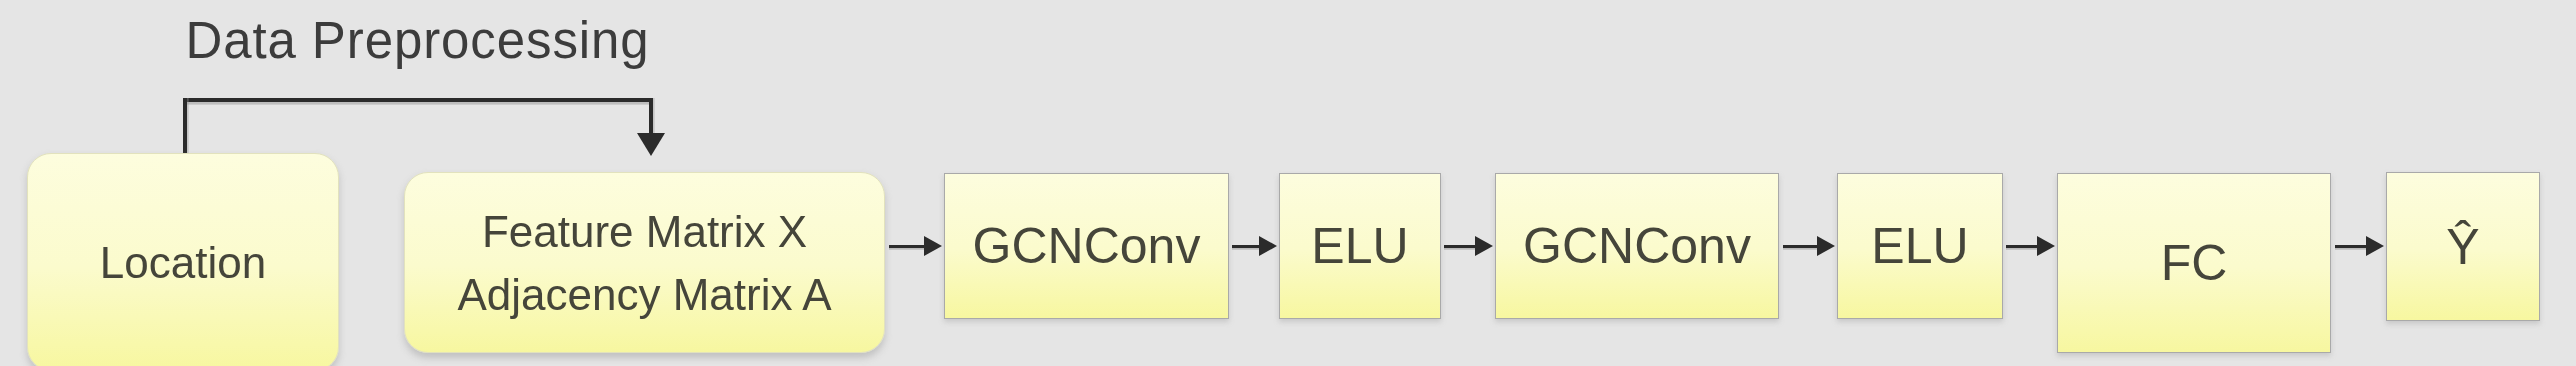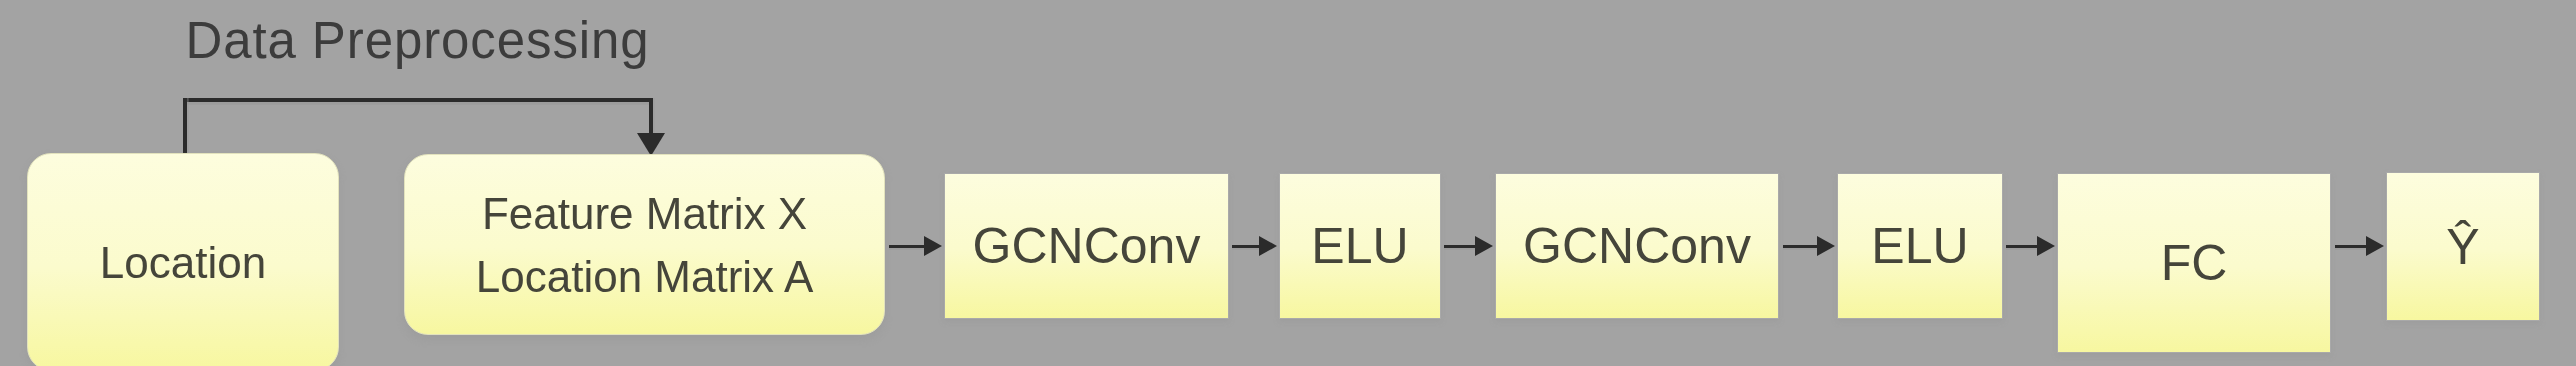--- a/index.html
+++ b/index.html
@@ -1,20 +1,20 @@
 <!DOCTYPE html>
 <html style="font-size:13.6px"><head>
 <meta charset="utf-8">
 <style>
   html, body { margin: 0; padding: 0; background: #ffffff; }
   .canvas {
     position: relative;
     width: 2576px;
     height: 366px;
-    background: #a3a3a3;
+    background: #e5e5e5;
     font-family: "Liberation Sans", sans-serif;
     overflow: hidden;
   }
 
   
   .diagram-title {
     position: absolute;
     left: 162px;
     top: 10.2px;
     width: 511px;
@@ -62,21 +62,21 @@
   }
   .node.rounded {
     border: 1.7px solid #e2e2bd;
     border-radius: 24px;
     box-shadow: 0 4.3px 7.7px rgba(150,150,150,0.45);
     font-size: 44px;
     line-height: 63px;
   }
 
   #node-location  { left: 27px;   top: 153px; width: 312px; height: 218px; }
-  #node-feature   { left: 404px;  top: 154px; width: 481px; height: 181px; align-items: center; }
+  #node-feature   { left: 404px;  top: 172px; width: 481px; height: 181px; align-items: center; }
   #node-gcnconv1  { left: 944px; top: 173px; width: 285px; height: 146px; }
   #node-elu1      { left: 1279px; top: 173px; width: 162px; height: 146px; }
   #node-gcnconv2  { left: 1495px; top: 173px; width: 284px; height: 146px; }
   #node-elu2      { left: 1837px; top: 173px; width: 166px; height: 146px; }
   #node-fc        { left: 2057px; top: 173px; width: 274px; height: 180px; }
   #node-yhat     { left: 2386px; top: 172px; width: 154px; height: 149px; }
 
   
   .arrow { position: absolute; top: 236px; height: 20.4px; }
   .arrow .shaft {
@@ -109,21 +109,21 @@
   <div class="bk bk-vl"></div>
   <div class="bk bk-vr"></div>
   <div class="bk-head"></div>
 
   <div class="node rounded" id="node-location">
     <span>Location</span>
   </div>
 
   <div class="node rounded" id="node-feature">
     <span>Feature Matrix X</span>
-    <span>Location Matrix A</span>
+    <span>Adjacency Matrix A</span>
   </div>
 
   <div class="node rect" id="node-gcnconv1">
     <span>GCNConv</span>
   </div>
 
   <div class="node rect" id="node-elu1">
     <span>ELU</span>
   </div>
 

